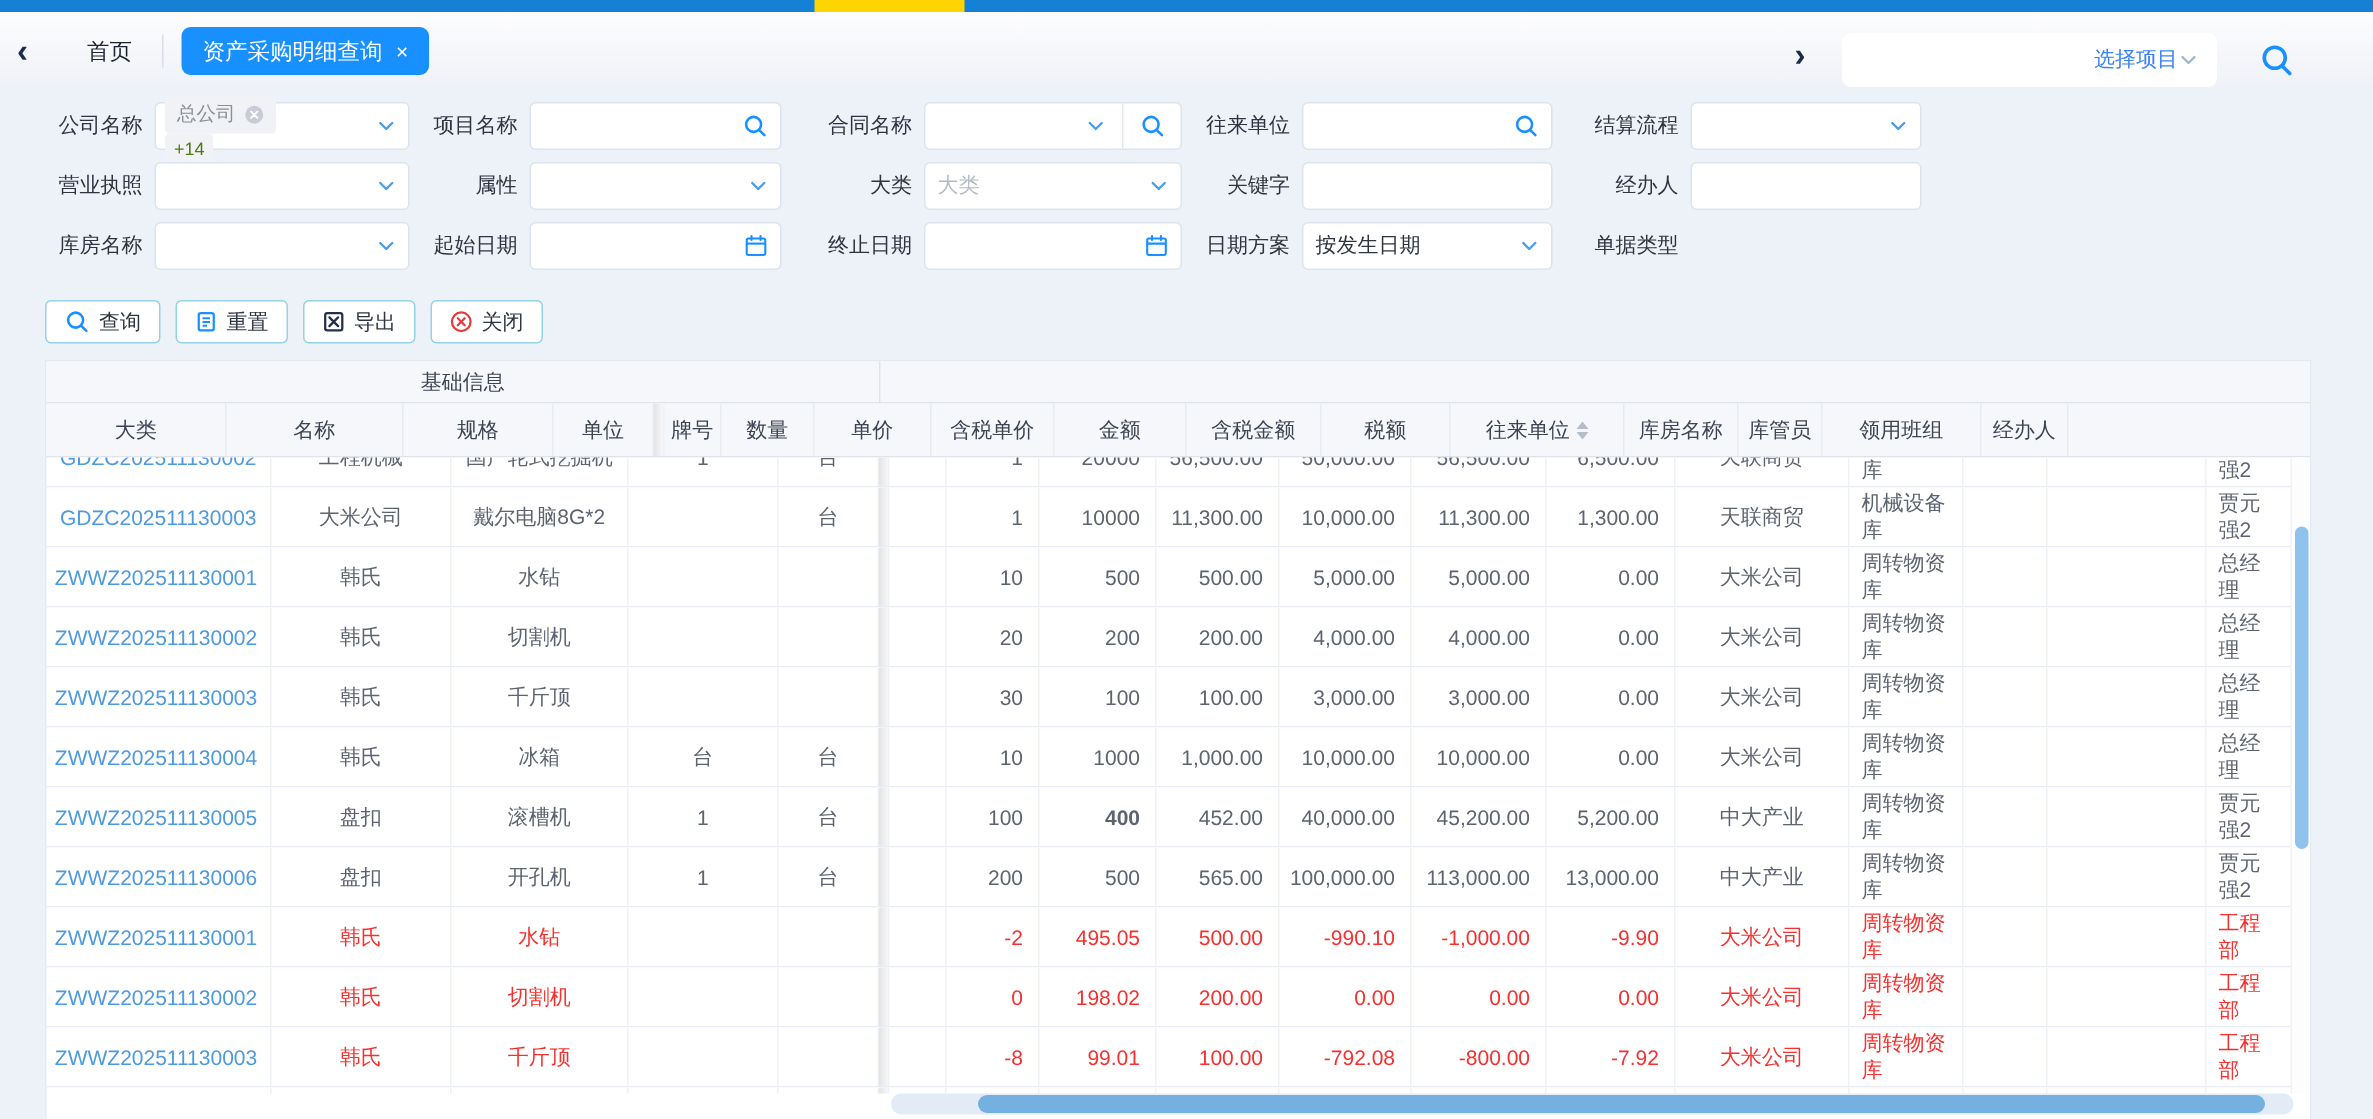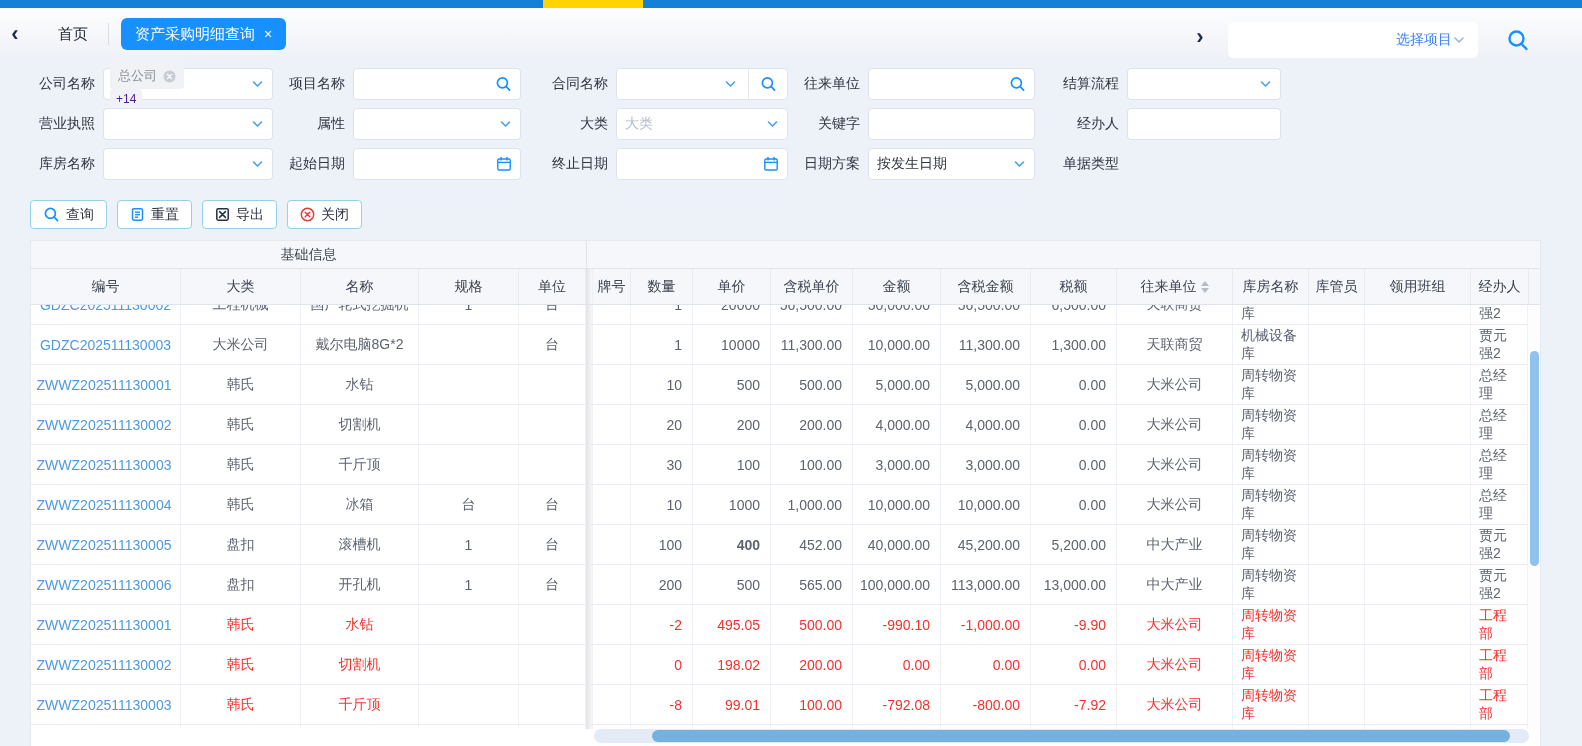--- a/index.html
+++ b/index.html
@@ -36,21 +36,21 @@
            display:flex; align-items:center; padding:0 8px; cursor:text; }
   .f-box .val { font-size:14px; color:#2e3440; }
   .f-box .ph  { font-size:14px; color:#b4bcc8; }
   .f-box .right-ic { position:absolute; right:8px; top:50%; transform:translateY(-50%); display:flex; align-items:center; }
   .f-box .seg-div { position:absolute; right:38px; top:0; width:1px; height:100%; background:#e2e7ef; }
   .f-box .seg-ic { position:absolute; right:10px; top:50%; transform:translateY(-50%); }
   .f-box .seg-chev { position:absolute; right:50px; top:50%; transform:translateY(-50%); }
   .ms-tag { position:absolute; left:6px; top:-6px; height:26px; background:#f1f2f5; border-radius:3px;
             display:flex; align-items:center; gap:6px; padding:0 8px; font-size:13px; color:#8a9099; white-space:nowrap; }
   .ms-more { position:absolute; left:6px; bottom:-10px; height:20px; background:#f1f2f5; border-radius:3px;
-             display:flex; align-items:center; padding:0 6px; font-size:12px; color:#4c1d95; }
+             display:flex; align-items:center; padding:0 6px; font-size:12px; color:#4d7c0f; }
 
   
   .toolbar { position:absolute; left:30px; top:200px; display:flex; gap:10px; }
   .tbtn { height:29px; background:#fff; border:1px solid #93d2e7; border-radius:4px; display:flex;
           align-items:center; gap:6px; padding:0 12px; font-size:14px; color:#2e3440; cursor:pointer; }
 
   
   .tbox { position:absolute; left:30px; top:240px; width:1511px; height:506px; background:#fff;
           border:1px solid #e4e8ef; border-bottom:none; }
   .group-row { position:absolute; left:0; top:0; width:100%; height:28px; background:#f5f7fa;
@@ -329,23 +329,20 @@
         </div>
         <span>关闭</span>
       </div>
     </div>
 
   <div class="tbox">
     <div class="group-row">
       <div class="group-cell">基础信息</div>
     </div>
     <div class="hdr-row">
-        <div class="hcell" style="width: 150px;">
-          <span>编号</span>
-        </div>
         <div class="hcell" style="width: 120px;">
           <span>大类</span>
         </div>
         <div class="hcell" style="width: 118px;">
           <span>名称</span>
         </div>
         <div class="hcell" style="width: 100px;">
           <span>规格</span>
         </div>
         <div class="hcell" style="width: 67px;">

